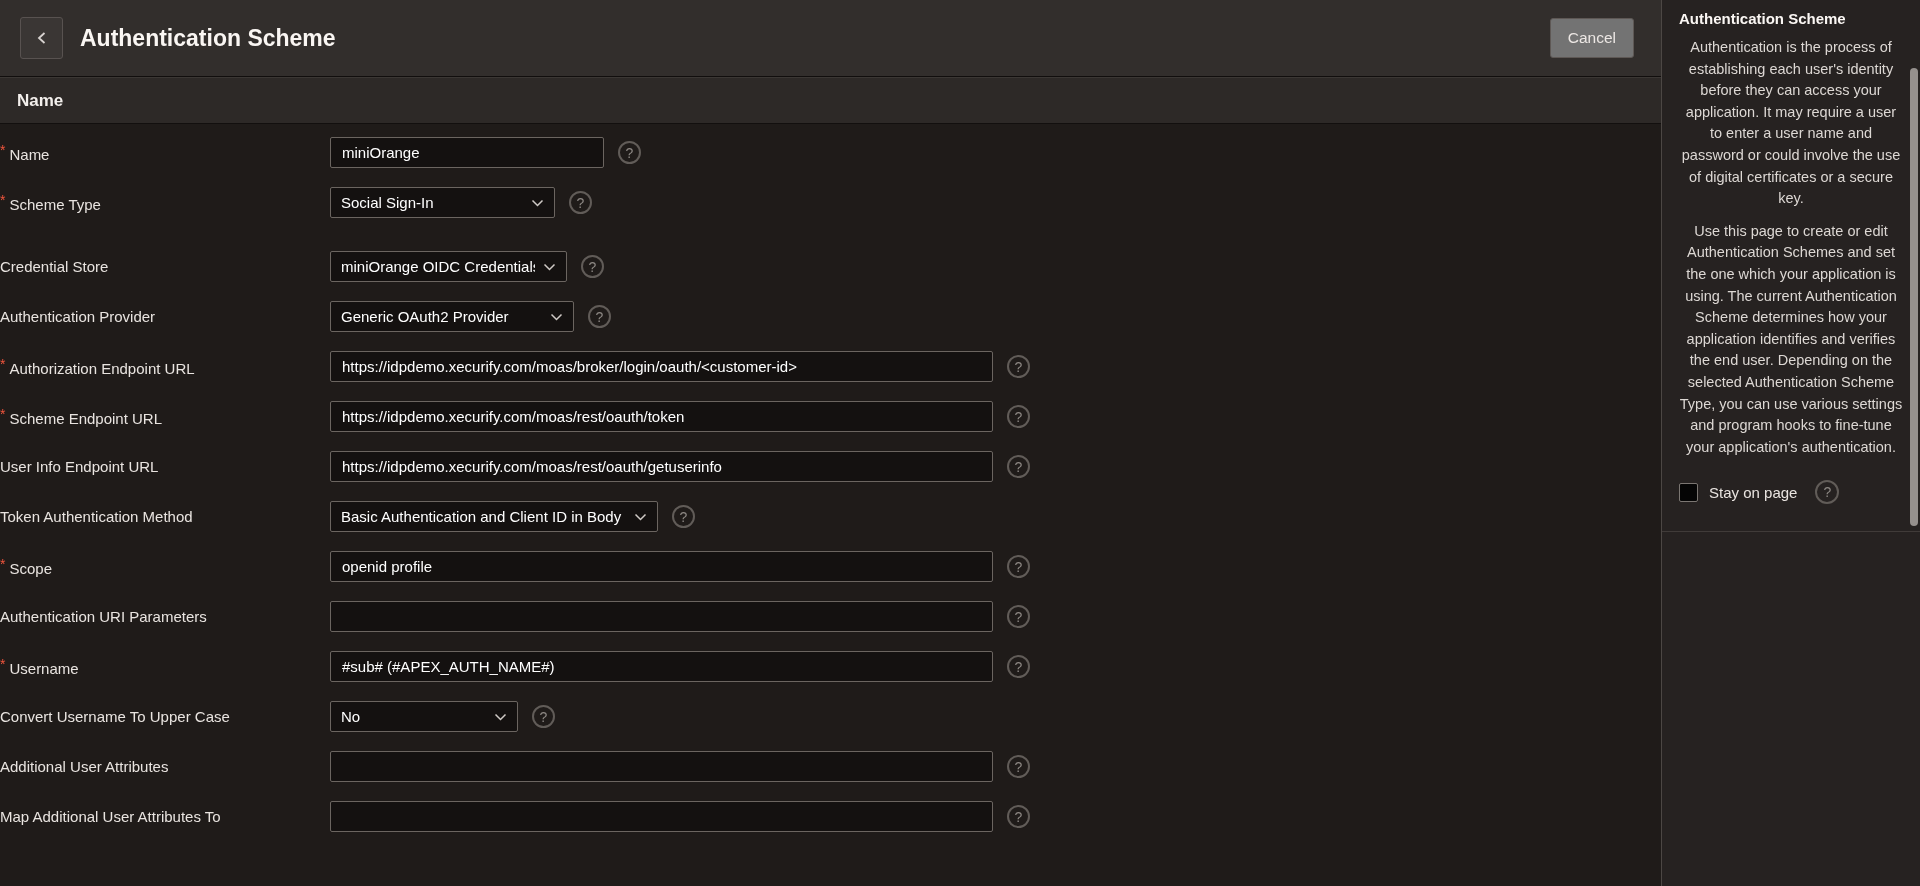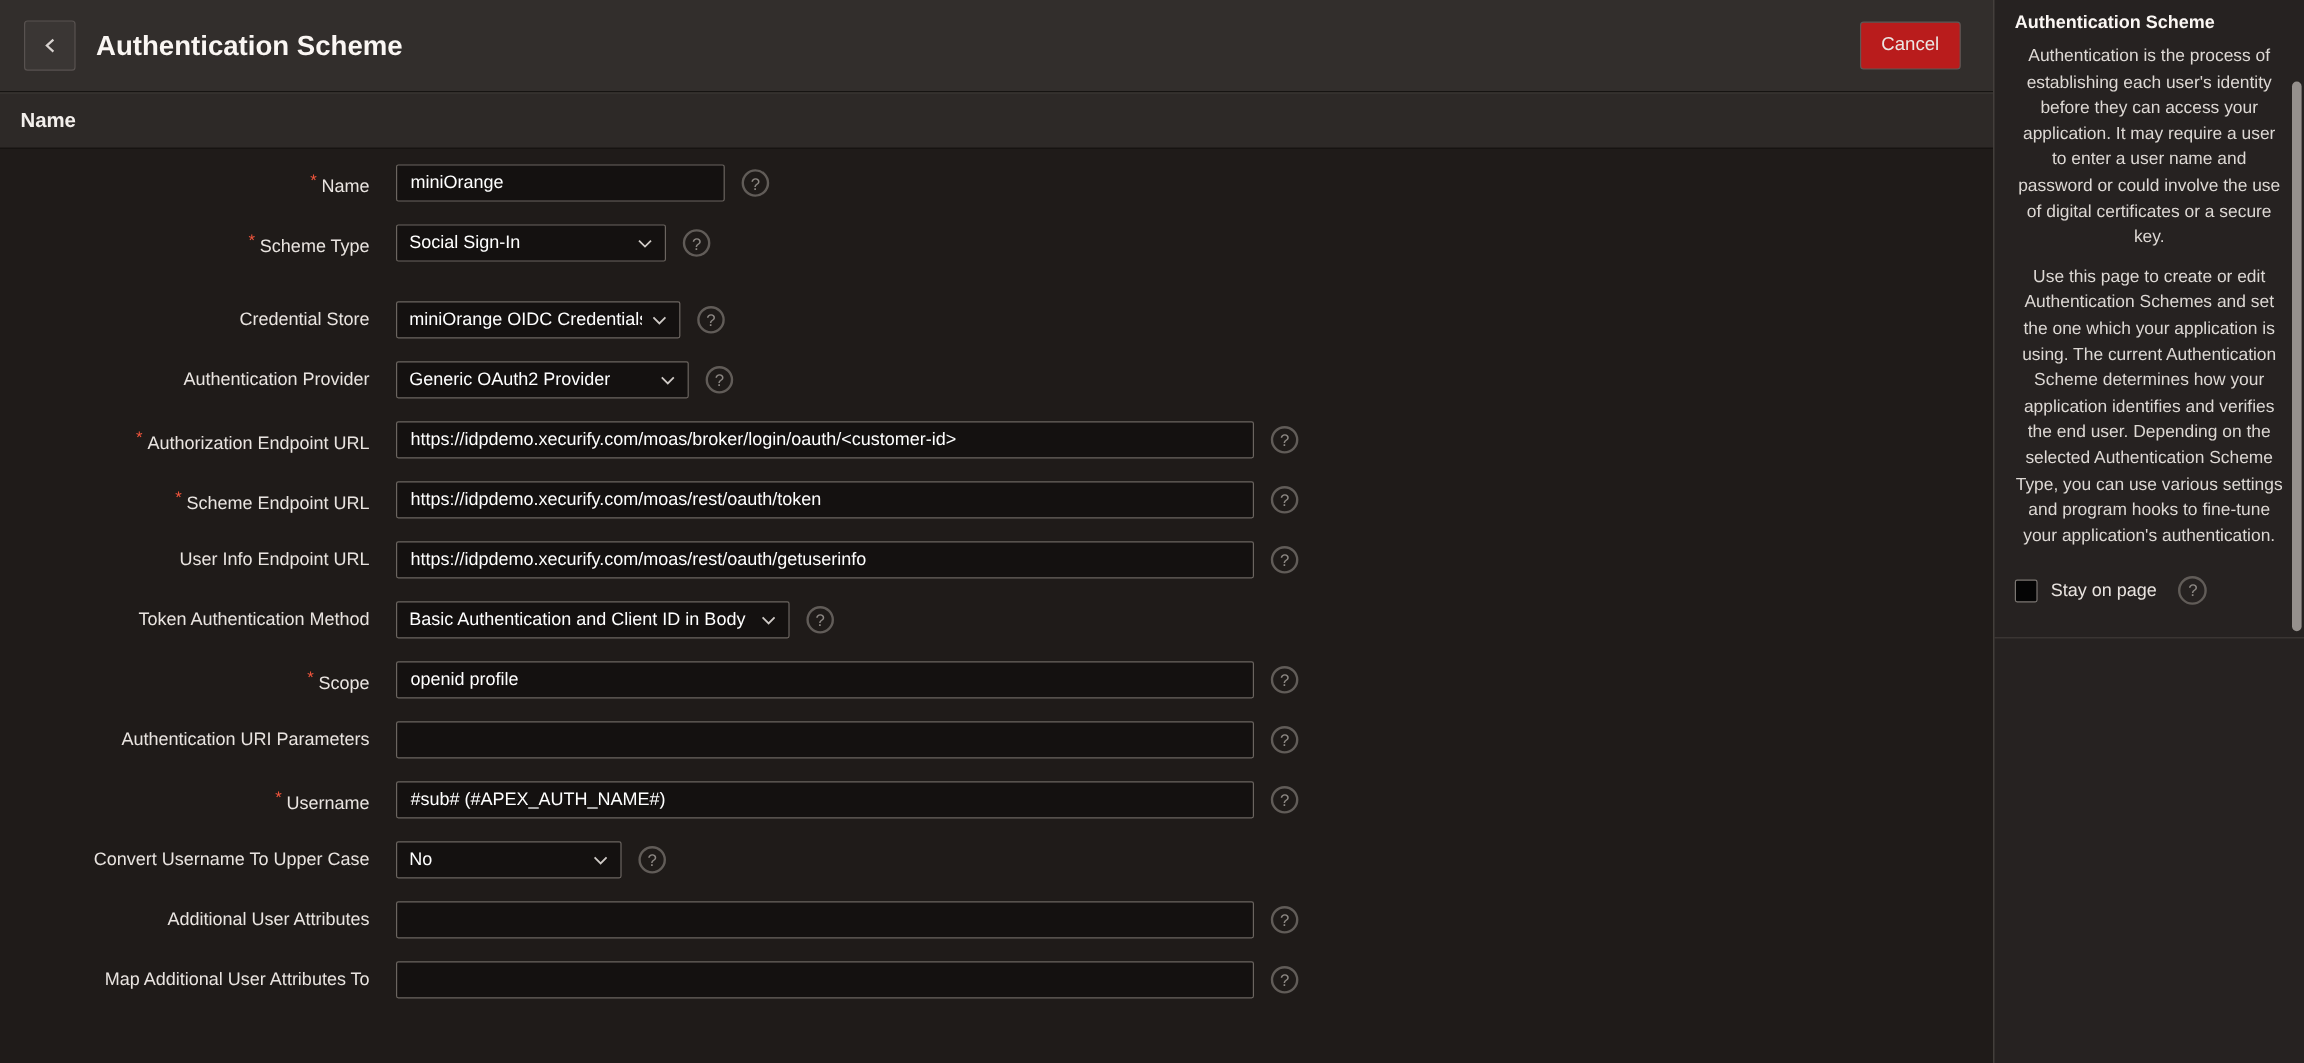--- a/index.html
+++ b/index.html
@@ -7,43 +7,43 @@
   body { background:#1f1b19; font-family:"Liberation Sans", sans-serif; color:#e9e4e0; position:relative; }
 
   
   .main { position:absolute; left:0; top:0; width:1661px; height:886px; background:#1f1b19; }
 
   header { height:77px; background:#322e2c; border-bottom:1px solid #110e0d; display:flex; align-items:center; padding:0 19px 0 20px; }
   .back-btn { width:43px; height:42px; background:#3a3634; border:1px solid #585250; border-radius:3px; display:flex; align-items:center; justify-content:center; cursor:pointer; flex-shrink:0; }
   .page-title { font-size:23px; font-weight:bold; color:#faf6f3; margin-left:17px; white-space:nowrap; }
   .hspacer { flex:1; }
   .btn { height:40px; border-radius:3px; font-size:15.5px; padding:0 17px; cursor:pointer; font-family:inherit; white-space:nowrap; }
-  .btn-cancel { background:#b91c1c; border:1px solid #5e5855; color:#ece7e4; margin-right:8px; }
+  .btn-cancel { background:#737373; border:1px solid #5e5855; color:#ece7e4; margin-right:8px; }
   .btn-create { background:#3c8b65; border:1px solid #3c8b65; color:#ffffff; font-weight:bold; }
 
   .band { height:47px; background:#2d2927; border-top:1px solid #3b3734; border-bottom:1px solid #120f0e; display:flex; align-items:center; padding-left:17px; }
   .band span { font-size:17px; font-weight:bold; color:#f3efec; }
 
   .rows { padding-top:13px; }
   .rows.settings { padding-top:14px; }
   .frow { display:flex; align-items:center; height:31px; margin-bottom:19px; }
-  .flabel { width:308px; text-align:right; font-size:15px; color:#e9e4e0; flex-shrink:0; line-height:17px; }
+  .flabel { width:308px; font-size:15px; color:#e9e4e0; flex-shrink:0; line-height:17px; }
   .req { color:#f2563d; margin-right:4px; font-size:14px; display:inline-block; vertical-align:5px; }
 
   .finput, .fselect { height:31px; background:#141110; border:1px solid #6b6560; border-radius:2px; color:#ffffff; font-size:15px; margin-left:22px; flex-shrink:0; }
   .finput { padding:0 11px; font-family:inherit; }
   .fselect { display:flex; align-items:center; padding:0 10px; cursor:pointer; }
   .sval { flex:1; white-space:nowrap; overflow:hidden; }
   .chev { margin-left:8px; flex-shrink:0; display:flex; }
 
   .w-name { width:274px; }
   .w-scheme { width:225px; }
   .w-cred { width:237px; }
   .w-prov { width:244px; }
-  .w-long { width:715px; }
+  .w-long { width:663px; }
   .w-tam  { width:328px; }
   .w-conv { width:188px; }
 
   .help { width:23px; height:23px; border:2px solid #615c58; border-radius:50%; color:#8d8884; font-size:14px; line-height:1; display:flex; align-items:center; justify-content:center; margin-left:14px; flex-shrink:0; cursor:pointer; }
 
   
   .sidebar { position:absolute; left:1661px; top:0; width:259px; height:886px; background:#262221; border-left:1px solid #4c4744; padding:6px 17px 0 17px; }
   .sidebar h2 { font-size:15px; font-weight:bold; color:#fbf7f4; margin-top:4px; }
   .sidebar p { font-size:14.5px; line-height:21.6px; color:#ddd8d4; margin-top:10px;text-align:center; }
   .sidebar p + p { margin-top:11px; }

